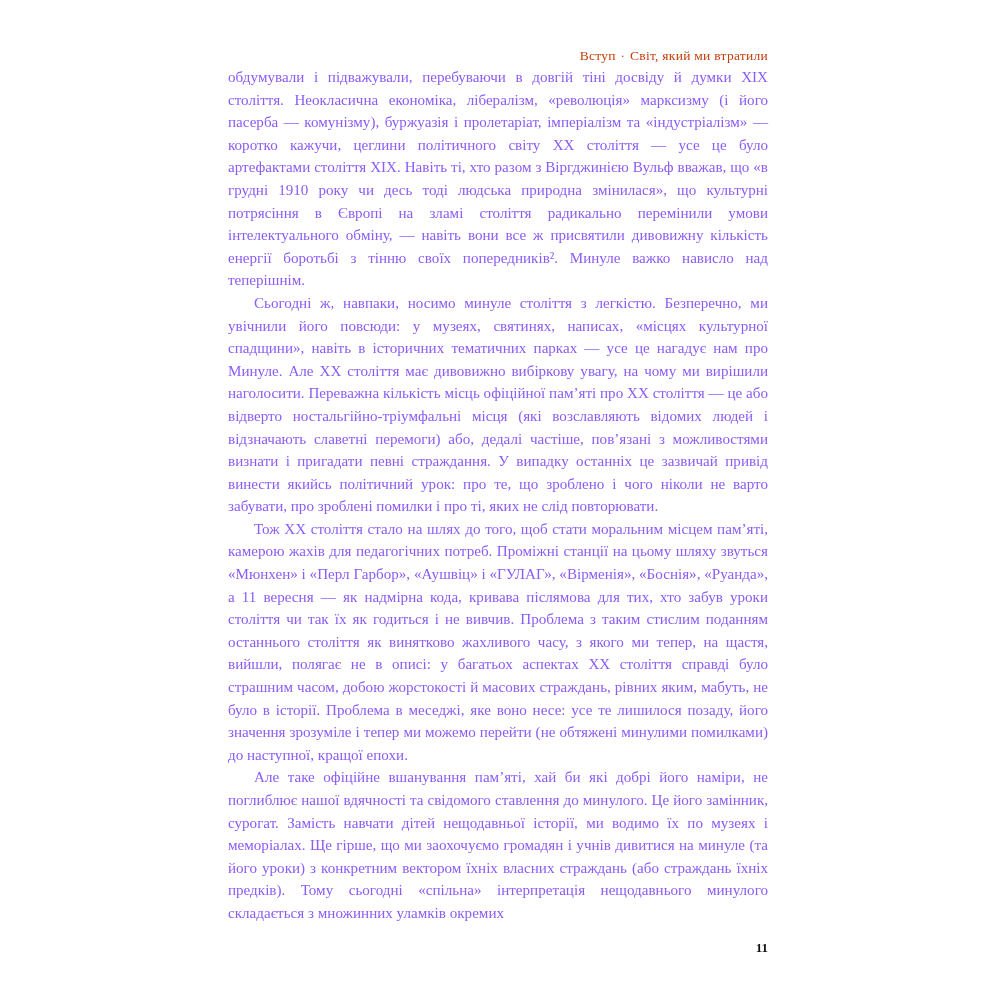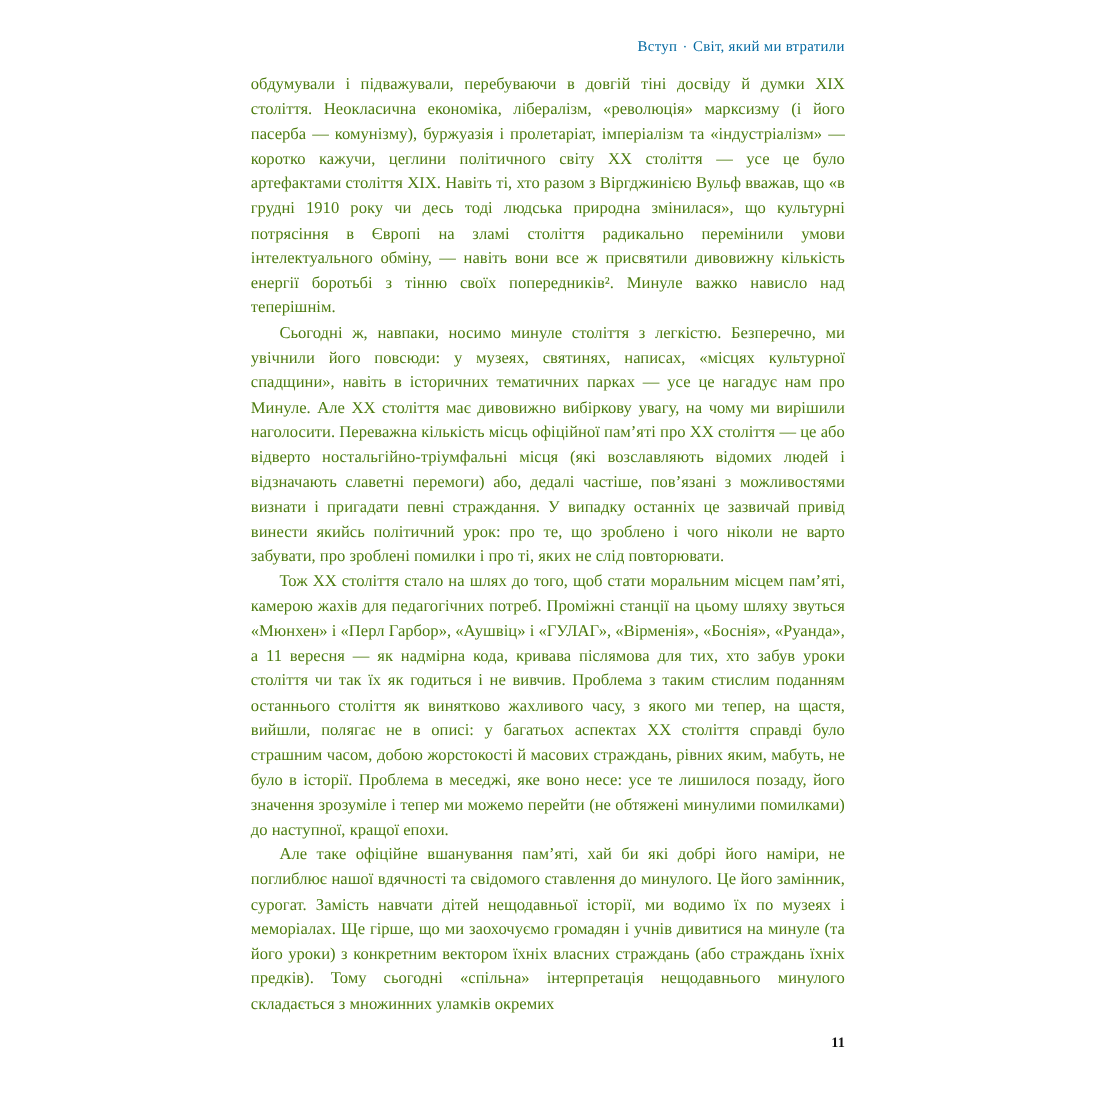--- a/index.html
+++ b/index.html
@@ -15,46 +15,46 @@
     overflow: hidden;
   }
   .page {
     position: relative;
     width: 1000px;
     height: 1000px;
     box-sizing: border-box;
   }
   .running-head {
     position: absolute;
-    top: 34px;
+    top: 48px;
     right: 232px;
     font-size: 13.5px;
     letter-spacing: 0.02em;
-    color: #0369a1;
+    color: #c2410c;
     white-space: nowrap;
   }
   .running-head .sep {
     padding: 0 5px;
     font-size: 12px;
     vertical-align: middle;
   }
   .text-column {
     position: absolute;
     top: 66px;
     left: 228px;
     width: 540px;
   }
   p.body-par {
     margin: 0;
     font-size: 15.1px;
     line-height: 22.6px;
     text-align: justify;
     text-justify: inter-word;
     hyphens: manual;
-    color: #4d7c0f;
+    color: #8b5cf6;
   }
   p.body-par.indented {
     text-indent: 26px;
     font-family: Liberation Serif, serif;
   }
   .page-number {
     position: absolute;
     bottom: 44px;
     right: 232px;
     font-size: 13px;

